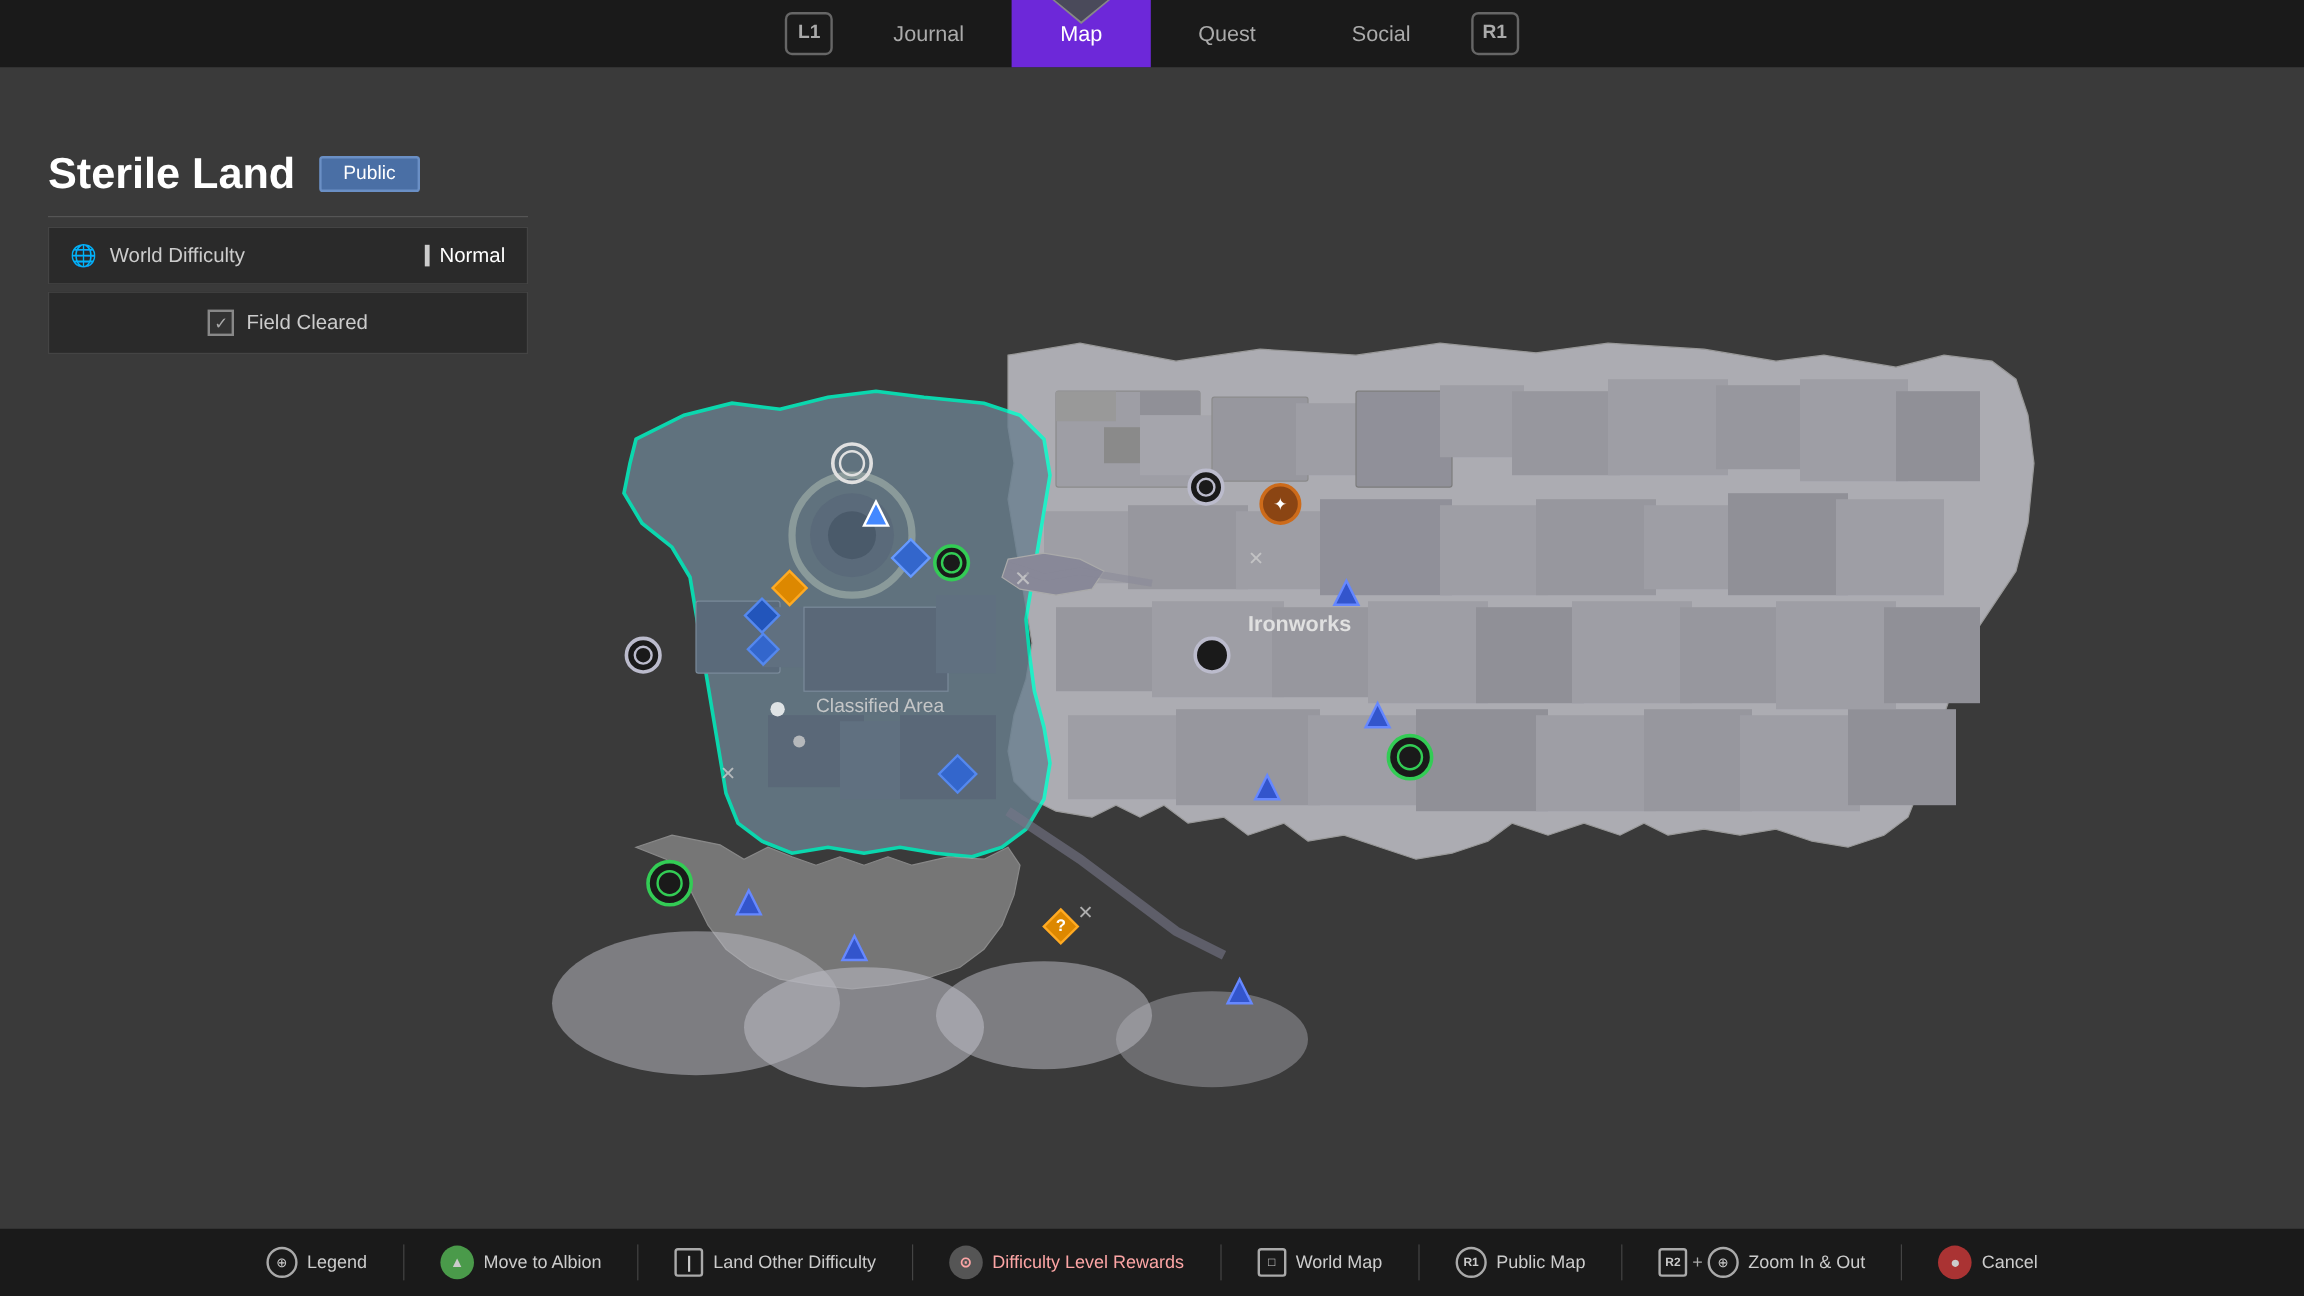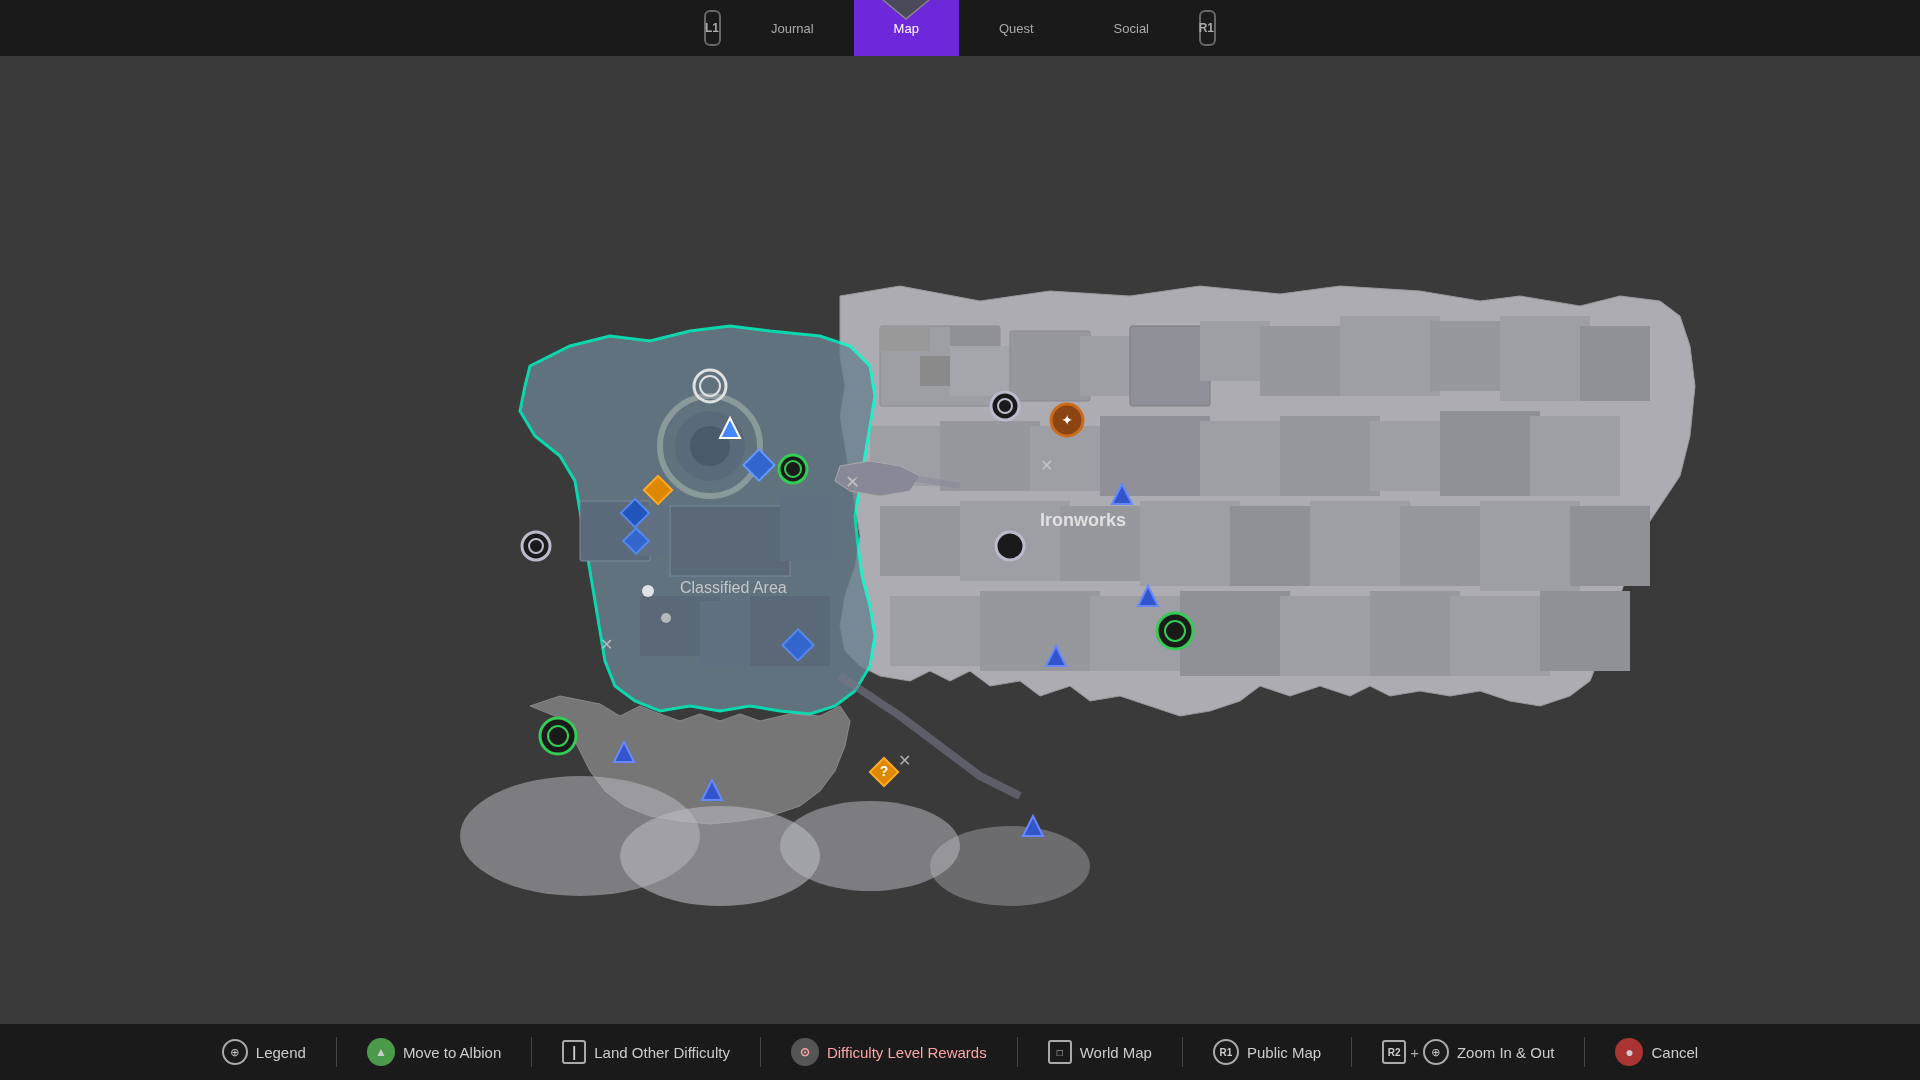--- a/index.html
+++ b/index.html
@@ -30,21 +30,21 @@
       display: flex;
       align-items: center;
       gap: 0;
     }
     .nav-item {
       padding: 0 40px;
       height: 56px;
       display: flex;
       align-items: center;
       color: #aaaaaa;
-      font-size: 13px;
+      font-size: 18px;
       cursor: pointer;
       position: relative;
     }
     .nav-item.active {
       background: #6d28d9;
       color: #ffffff;
     }
     .nav-item.active::before {
       content: '';
       position: absolute;
@@ -63,29 +63,29 @@
       top: 0;
       left: 50%;
       transform: translateX(-50%);
       width: 0;
       height: 0;
       border-left: 22px solid transparent;
       border-right: 22px solid transparent;
       border-top: 18px solid #4a4a5a;
     }
     .nav-controller-btn {
-      width: 17px;
+      width: 40px;
       height: 36px;
       border: 2px solid #666;
       border-radius: 6px;
       display: flex;
       align-items: center;
-      justify-content: flex-end;
+      justify-content: center;
       color: #aaa;
-      font-size: 12px;
+      font-size: 16px;
       font-weight: bold;
       margin: 0 10px;
     }
     .nav-dot {
       width: 8px;
       height: 8px;
       background: #e05050;
       border-radius: 50%;
       position: absolute;
       top: 6px;
@@ -415,20 +415,41 @@
       <text x="845" y="432" fill="#cccccc" font-size="18" opacity="0.8">✕</text>
       <text x="600" y="594" fill="#cccccc" font-size="16" opacity="0.8">✕</text>
       <text x="898" y="710" fill="#cccccc" font-size="16" opacity="0.8">✕</text>
       <text x="1040" y="415" fill="#cccccc" font-size="16" opacity="0.8">✕</text>
 
       <path d="M 840 620 L 870 640 L 900 660 L 940 690 L 980 720 L 1020 740" stroke="#777788" stroke-width="8" fill="none" opacity="0.6"></path>
       <path d="M 840 415 L 870 425 L 900 420 L 930 425 L 960 430" stroke="#888898" stroke-width="6" fill="none" opacity="0.5"></path>
     </svg>
   </div>
 
+  <div class="info-panel">
+    <div class="location-header">
+      <span class="location-title">Sterile Land</span>
+      <button class="public-badge">Public</button>
+    </div>
+    <div class="divider-line"></div>
+    <div class="info-row">
+      <div class="info-row-left">
+        <span style="font-size:18px;">🌐</span>
+        <span>World Difficulty</span>
+      </div>
+      <div class="info-row-value">
+        <div class="difficulty-bar"></div>
+        <span>Normal</span>
+      </div>
+    </div>
+    <div class="field-cleared-row">
+      <div class="checkmark-icon">✓</div>
+      <span>Field Cleared</span>
+    </div>
+  </div>
 </div>
 
 <div class="bottom-bar">
   <div class="bottom-item">
     <div class="btn-circle-outline">⊕</div>
     <span>Legend</span>
   </div>
 
   <div class="separator"></div>
 

